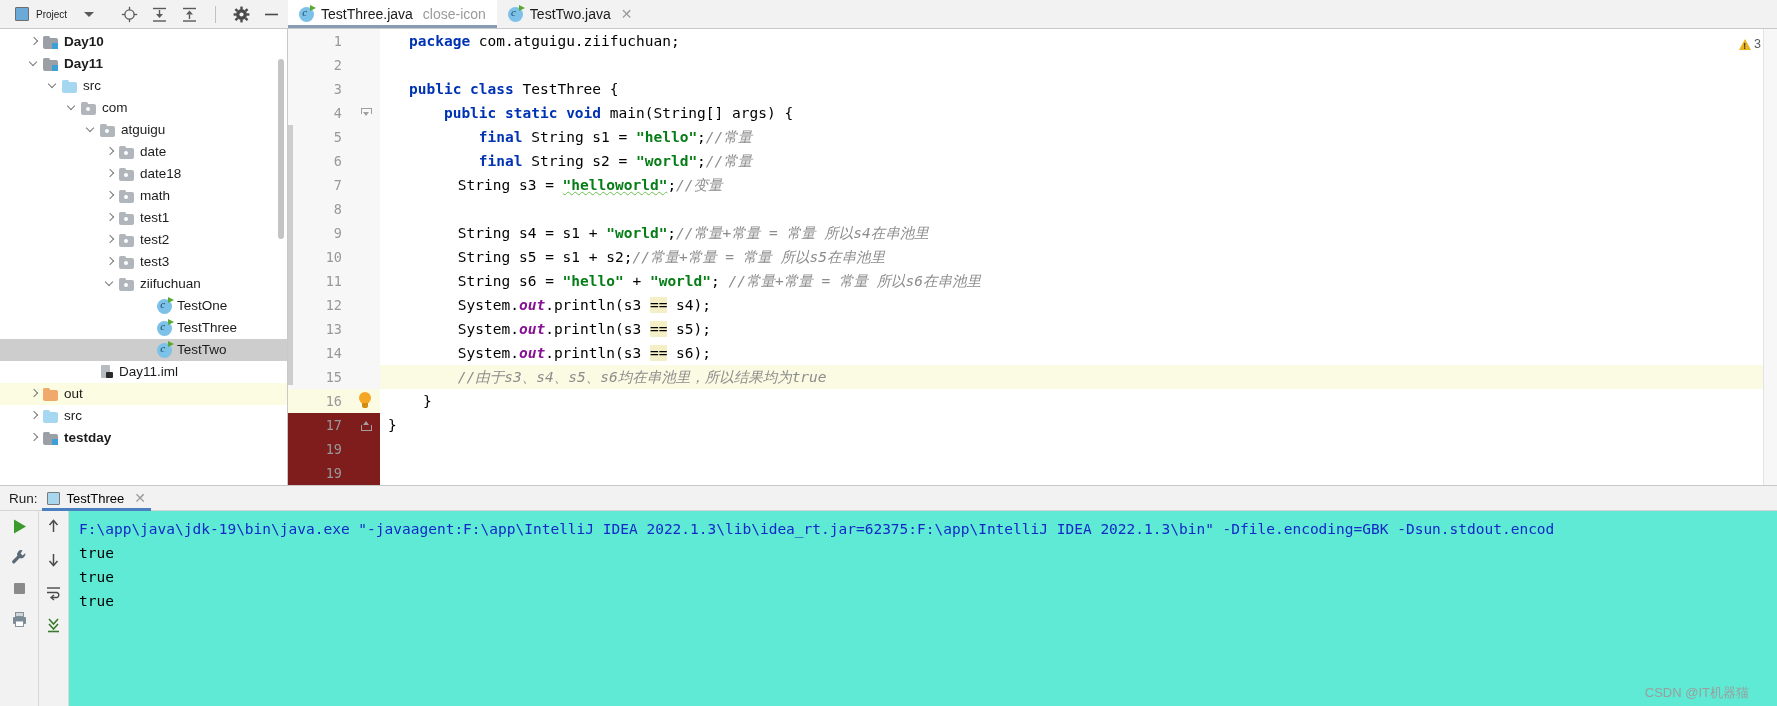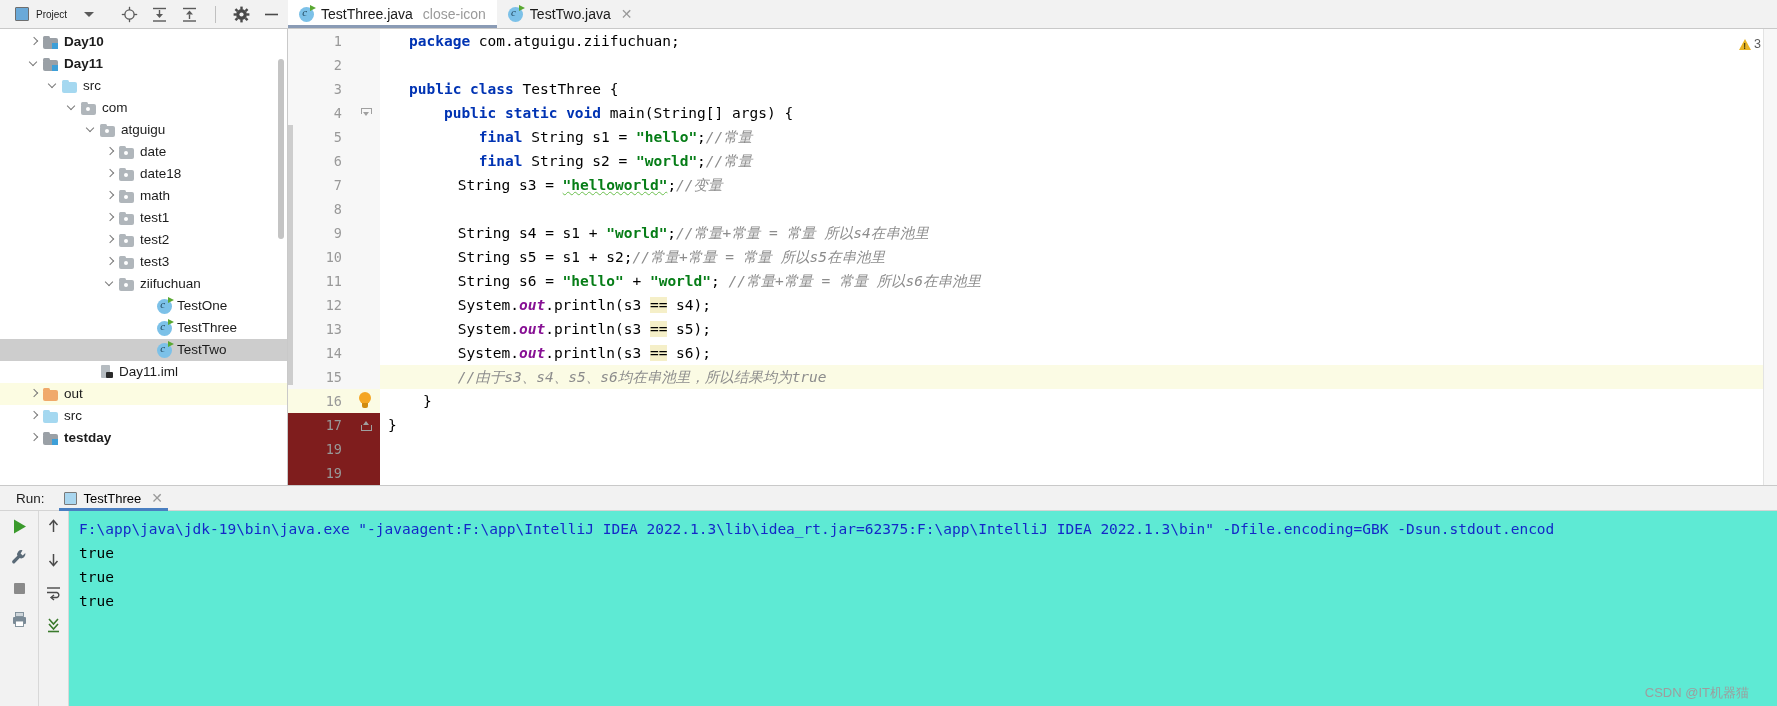--- a/index.html
+++ b/index.html
@@ -98,21 +98,21 @@
   .mark-bar { position: absolute; right: 0; top: 0; bottom: 0; width: 14px; background: #f7f7f7; border-left: 1px solid #e3e3e3; }
   .warn-chip { position: absolute; right: 16px; top: 8px; display: flex; align-items: center; gap: 3px; font-size: 12.5px; color: #5a5a5a; }
   .warn-tri { width: 0; height: 0; border-left: 6.5px solid transparent; border-right: 6.5px solid transparent; border-bottom: 11px solid #e8b423; position: relative; }
   .warn-tri::after { content: "!"; position: absolute; left: -1.8px; top: 2px; font-size: 8.5px; color: #4a3c06; font-weight: bold; font-family: "Liberation Sans", sans-serif; }
 
   
   .edge-sb { position: absolute; left: 0; top: 96px; width: 5px; height: 260px; background: #cdcdcd; }
 
   
   .runpanel { flex: 0 0 auto; height: 221px; border-top: 1px solid #c9c9c9; background: #ffffff; display: flex; flex-direction: column; }
-  .run-header { height: 25px; display: flex; align-items: center; background: #f2f2f2; border-bottom: 1px solid #d4d4d4; padding-left: 16px; gap: 10px; }
+  .run-header { height: 25px; display: flex; align-items: center; background: #f2f2f2; border-bottom: 1px solid #d4d4d4; padding-left: 9px; }
   .run-label { font-size: 13.5px; color: #1c1c1c; }
   .run-tab { display: flex; align-items: center; gap: 7px; padding: 0 9px; height: 25px; position: relative; }
   .run-tab::after { content: ""; position: absolute; left: 4px; right: 4px; bottom: 0; height: 3px; background: #4a7fc1; }
   .run-tab-ico { width: 13px; height: 13px; border: 1.5px solid #7a7a7a; background: #a9d6ef; border-radius: 1px; }
   .run-body { flex: 1 1 auto; display: flex; min-height: 0; }
   .run-gutter { width: 39px; flex: 0 0 39px; background: #f2f2f2; border-right: 1px solid #d8d8d8; display: flex; flex-direction: column; align-items: center; padding-top: 6px; gap: 12px; }
   .run-gutter2 { width: 30px; flex: 0 0 30px; background: #f2f2f2; border-right: 1px solid #d8d8d8; display: flex; flex-direction: column; align-items: center; padding-top: 6px; gap: 14px; }
   .console { flex: 1 1 auto; background: #5eead4; padding: 6px 0 0 10px; overflow: hidden; font-family: "DejaVu Sans Mono", monospace; font-size: 14.5px; white-space: pre; }
   .cmdline { color: #1428c8; line-height: 24px; }
   .outline { color: #000000; line-height: 24px; }

